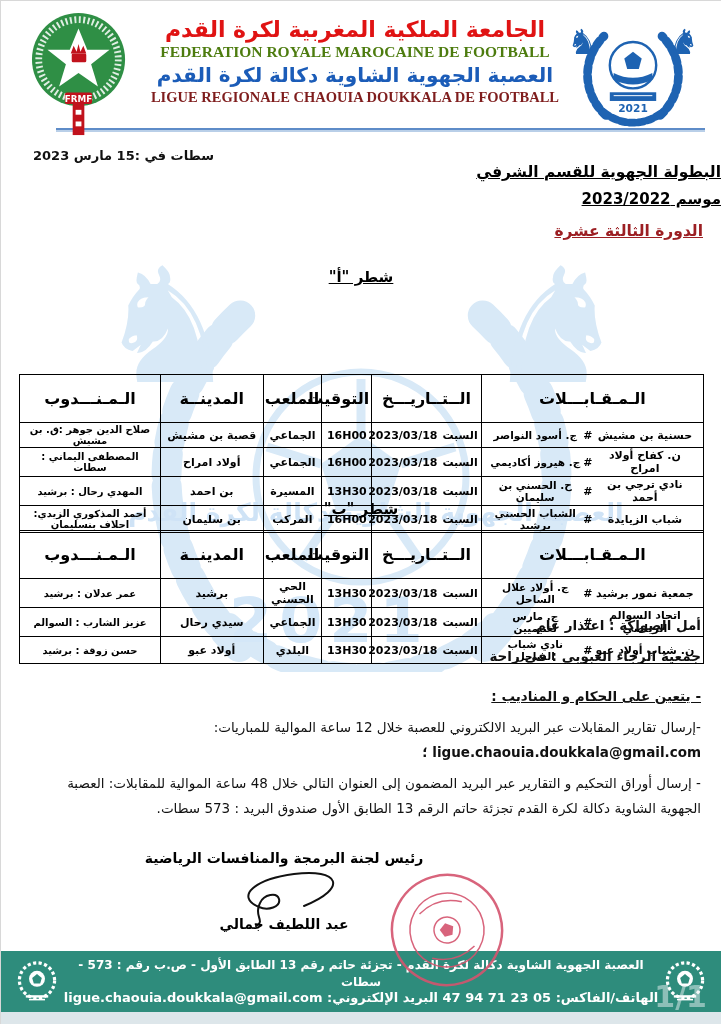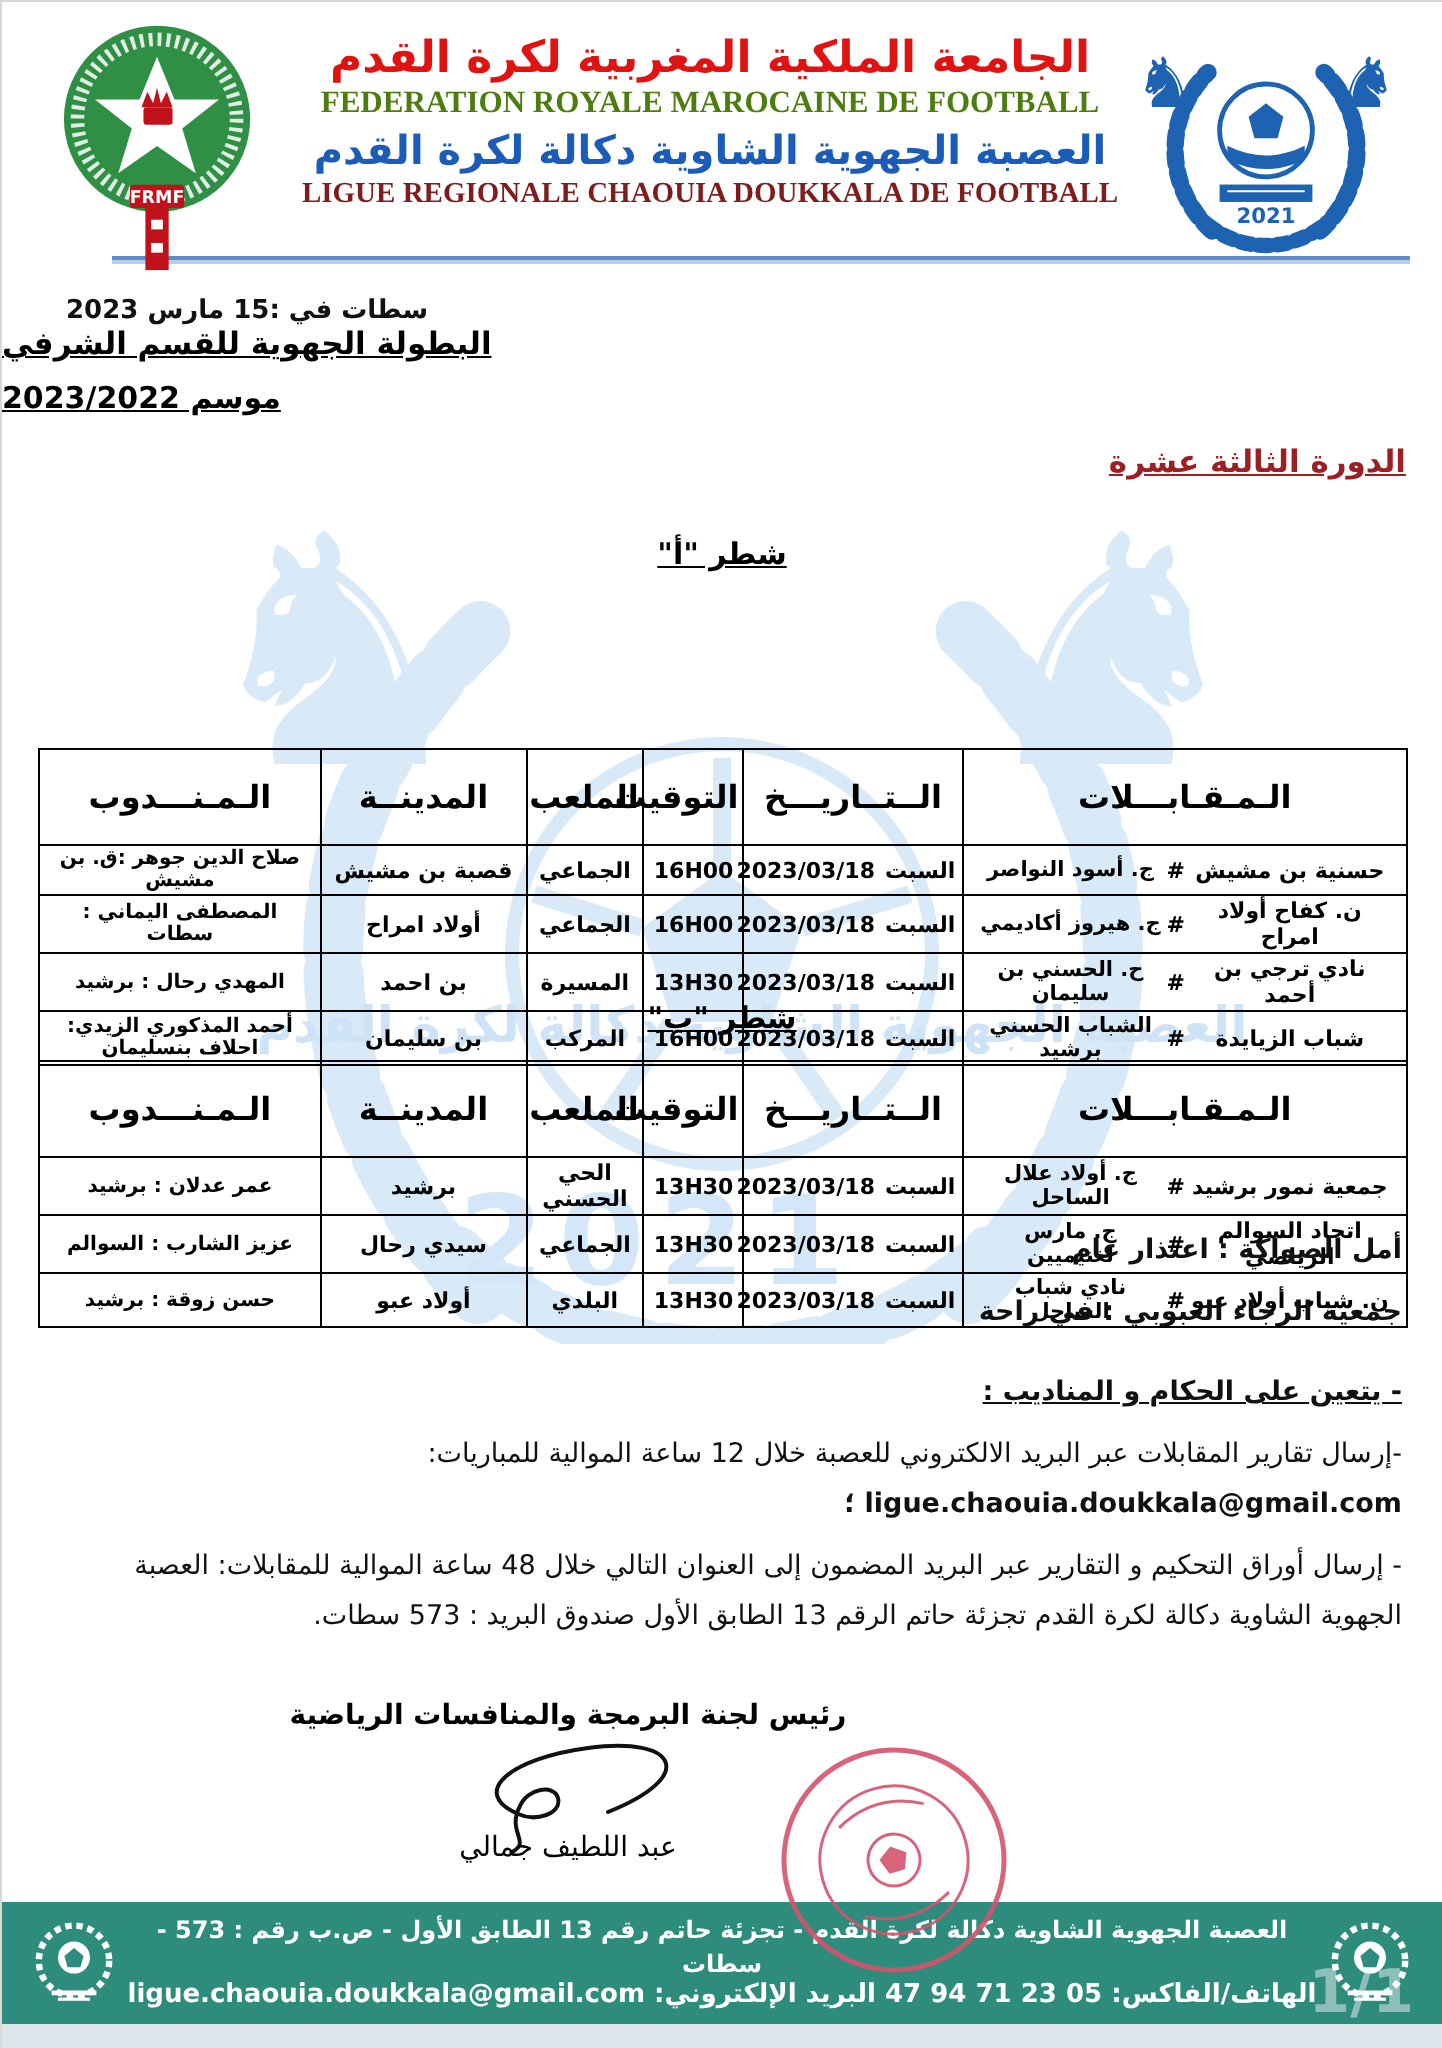--- a/index.html
+++ b/index.html
@@ -19,22 +19,22 @@
   .frmf-logo { position:absolute; left:24px; top:8px; }
   .ligue-logo { position:absolute; right:26px; top:12px; }
   .hdr-titles { position:absolute; left:140px; right:152px; top:16px; text-align:center; }
   .t-ar-red { color:#e01313; font-size:22px; font-weight:bold; line-height:1.15; }
   .t-fr-red { color:#4d7c0f; font-size:15.5px; font-weight:bold; font-family:"Liberation Serif","DejaVu Serif",serif; line-height:1.25; }
   .t-ar-blue { color:#1b5cb8; font-size:20px; font-weight:bold; line-height:1.3; }
   .t-fr-blue { color:#7f1d1d; font-size:14.5px; font-weight:bold; font-family:"Liberation Serif","DejaVu Serif",serif; line-height:1.3; }
   .hdr-rule { position:absolute; top:127px; left:55px; right:16px; height:4px; background:#5e8cc8; border-bottom:2px solid #b9cfe8; z-index:1; }
   
   .date-line { position:absolute; top:147px; left:32px; font-size:13px; font-weight:bold; color:#111; z-index:2; direction:rtl; }
-  .title-main { position:absolute; top:162px; left:0; right:0; text-align:left; font-size:15.5px; font-weight:bold; text-decoration:underline; z-index:2; }
-  .title-season { position:absolute; top:189px; left:0; right:0; text-align:left; font-size:15px; font-weight:bold; text-decoration:underline; z-index:2; direction:rtl; }
+  .title-main { position:absolute; top:162px; left:0; right:0; text-align:right; font-size:15.5px; font-weight:bold; text-decoration:underline; z-index:2; }
+  .title-season { position:absolute; top:189px; left:0; right:0; text-align:right; font-size:15px; font-weight:bold; text-decoration:underline; z-index:2; direction:rtl; }
   .title-round { position:absolute; top:221px; right:18px; color:#9c1f23; font-size:15.5px; font-weight:bold; text-decoration:underline; z-index:2; }
   .section-title { position:absolute; left:0; right:0; text-align:center; font-size:15px; font-weight:bold; text-decoration:underline; z-index:2; }
   .sec-a { top:267px; } .sec-b { top:499px; }
   
   table.fx { position:absolute; left:18px; width:685px; border-collapse:collapse; table-layout:fixed; z-index:2; background:transparent; }
   .fx-a { top:373px; } .fx-b { top:529px; }
   .fx th { border:1.6px solid #000; font-size:16px; font-weight:bold; height:25px; padding:14px 2px; text-align:center; }
   .fx td { border:1.6px solid #000; font-size:11px; font-weight:bold; height:21px; padding:1px 3px; text-align:center; vertical-align:middle; }
   .c-match { width:32.5%; } .c-date { width:16%; } .c-time { width:7.3%; }
   .c-stad { width:8.6%; } .c-city { width:15%; } .c-del { width:20.6%; }
@@ -46,21 +46,21 @@
   .date-cell .day { margin-left:5px; }
   
   .notes { position:absolute; top:616px; right:20px; left:20px; z-index:2; font-size:13.5px; color:#111; text-align:right; }
   .note { margin-bottom:15px; }
   .b { font-weight:bold; }
   .note-heading { font-weight:bold; text-decoration:underline; }
   .email-line { direction:rtl; }
   
   .sig { position:absolute; top:849px; left:118px; width:330px; text-align:center; z-index:2; }
   .sig-title { font-size:14px; font-weight:bold; }
-  .sig-name { font-size:14px; font-weight:normal; margin-top:-16px; }
+  .sig-name { font-size:14px; font-weight:bold; margin-top:-16px; }
   
   .stamp { position:absolute; left:386px; top:864px; width:120px; height:130px; z-index:4; opacity:.9; }
   
   .footer { position:absolute; left:0; right:0; top:950px; height:62px; background:#2e8c7c; z-index:3;
             display:flex; align-items:center; direction:ltr; padding:0 12px; }
   .footer-center { flex:1; text-align:center; color:#fff; direction:rtl; }
   .f-line1 { font-size:12px; font-weight:bold; line-height:1.4; }
   .f-line2 { font-size:13px; font-weight:bold; line-height:1.3; }
   .f-line2 .mail { direction:ltr; unicode-bidi:embed; }
   .bottom-strip { position:absolute; left:0; right:0; bottom:0; height:12px; background:#dde6ea; z-index:3; }

